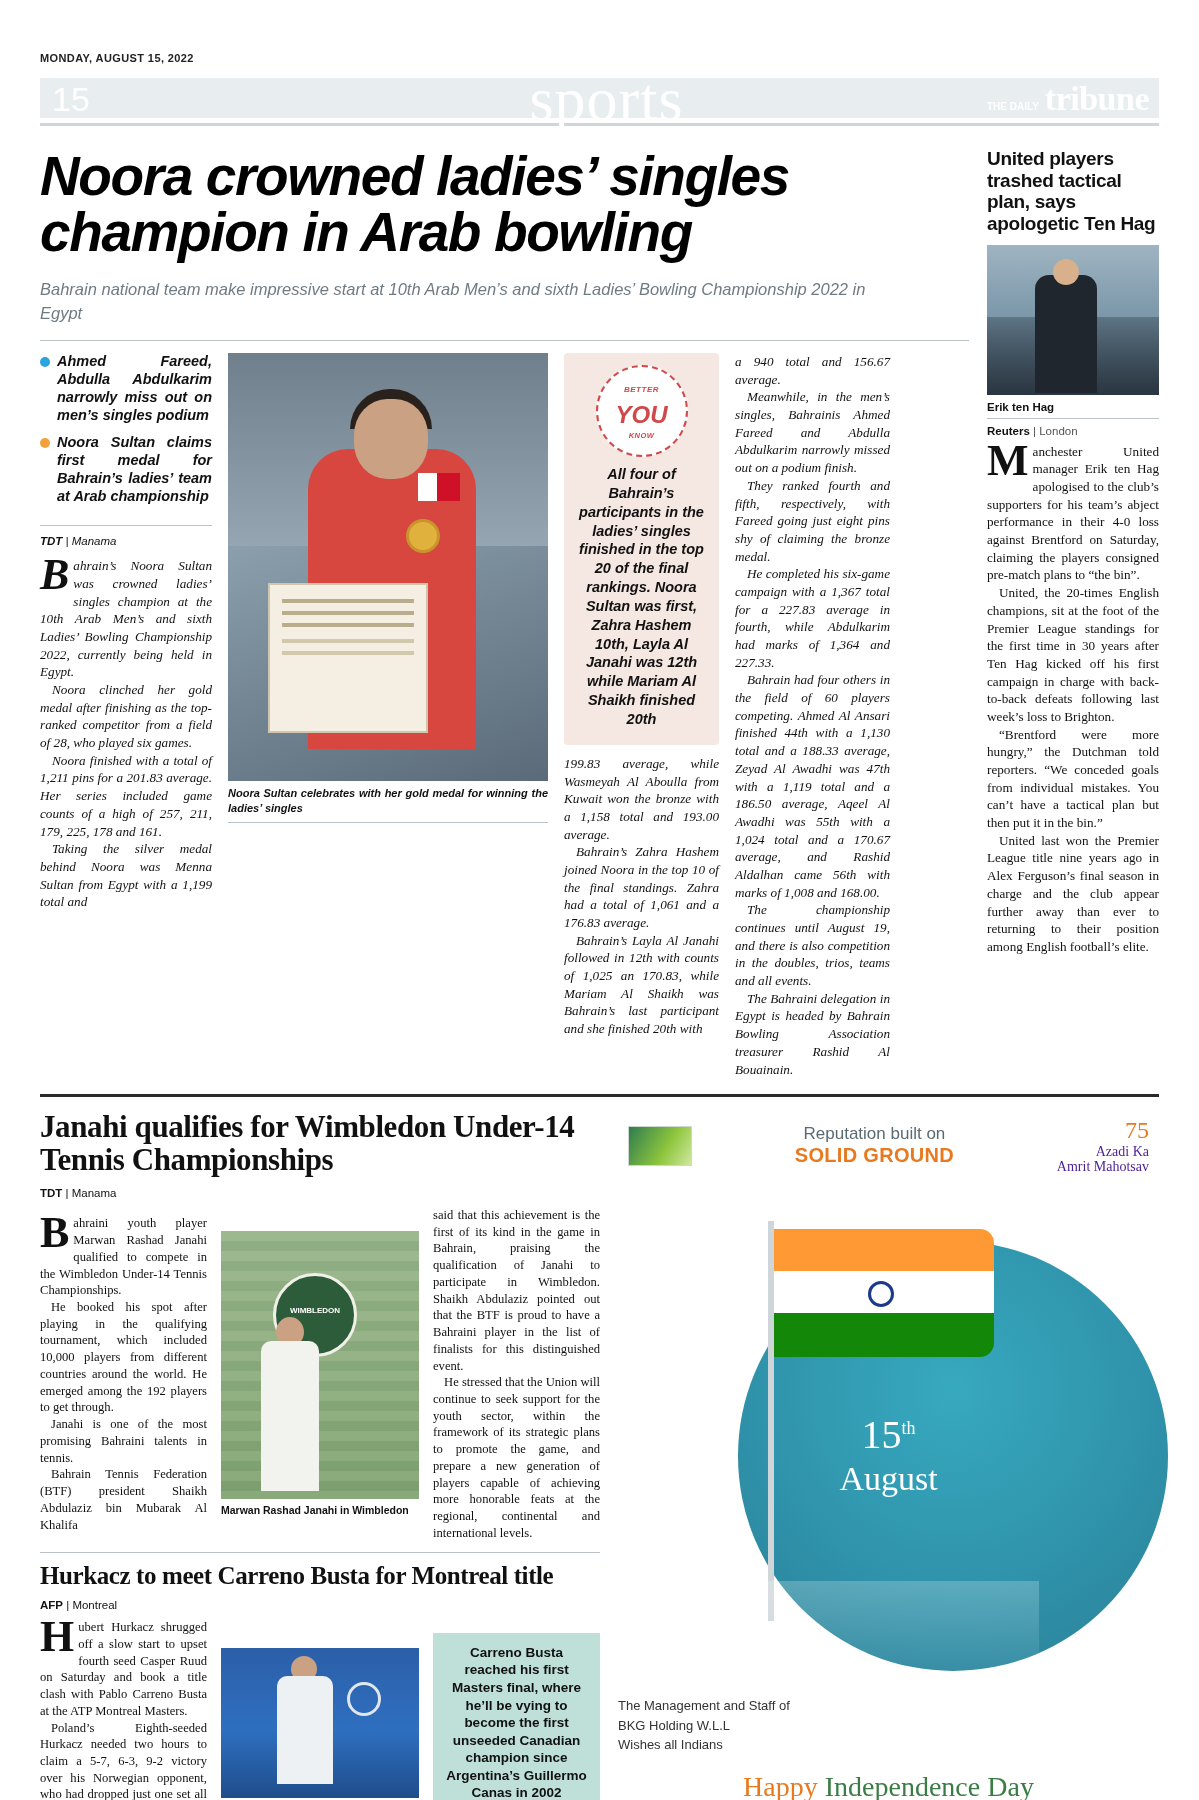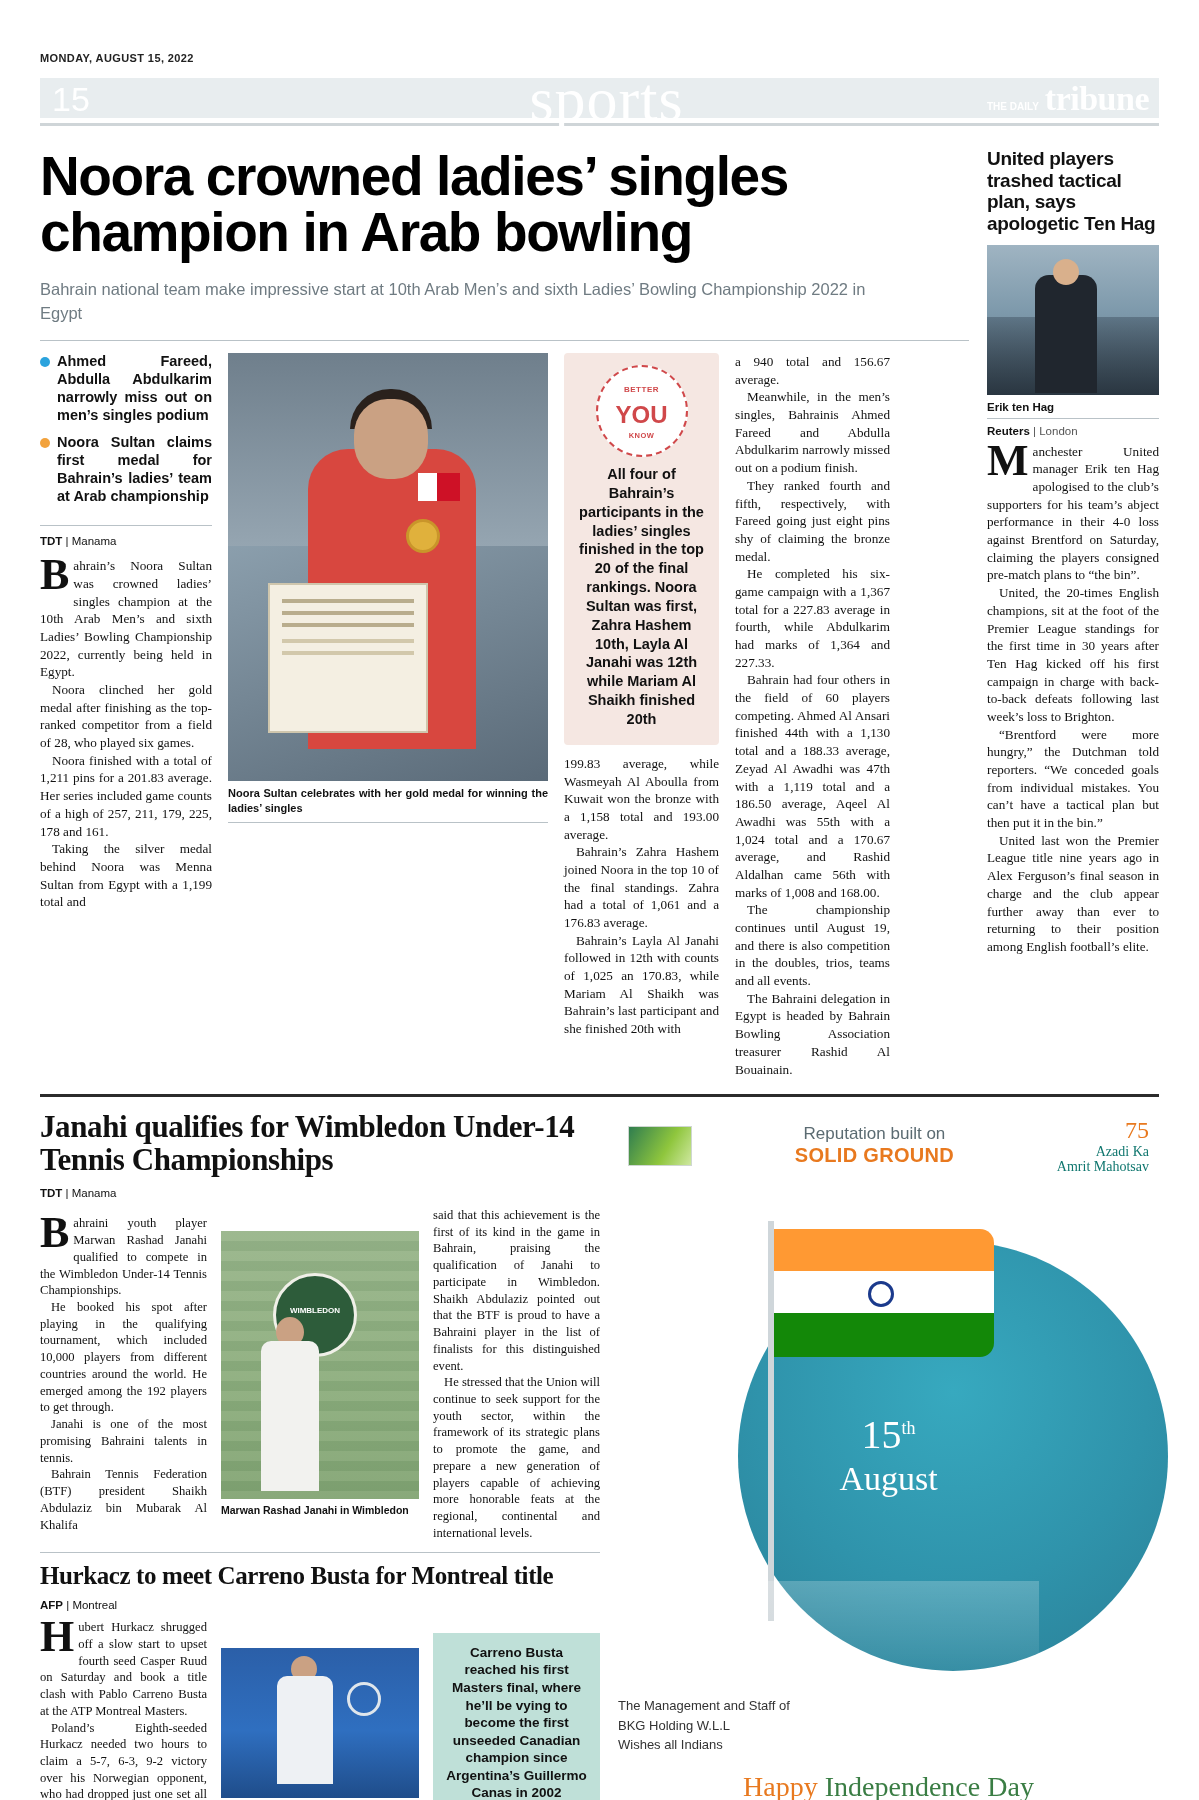--- a/index.html
+++ b/index.html
@@ -79,21 +79,21 @@
     font-weight: bold;
     letter-spacing: -0.5px;
   }
 
   
   .top-area {
     display: flex;
     gap: 18px;
     margin-top: 22px;
   }
-  .left-main { width: 950px; }
+  .left-main { width: 950px; font-style: italic; }
   .right-rail { width: 172px; }
 
   .headline {
     font-family: "Liberation Sans", sans-serif;
     font-weight: bold;
     font-size: 55px;
     line-height: 1.02;
     letter-spacing: -1.4px;
     margin: 0;
     color: #000;
@@ -407,21 +407,21 @@
   .ad-rep {
     text-align: center;
     font-family: "Liberation Sans", sans-serif;
     font-size: 17px; color: #5b6b72;
   }
   .ad-rep b { display: block; color: #e8791f; font-size: 20px; letter-spacing: .3px; }
   .ad-75 {
     font-family: "Liberation Serif", serif;
     color: #e8791f; font-size: 24px; text-align: right; line-height: 1.1;
   }
-  .ad-75 small { display: block; color: #0f766e; font-size: 14px; }
+  .ad-75 small { display: block; color: #4c1d95; font-size: 14px; }
   .ad-bkg-logo {
     width: 64px; height: 40px;
     background: linear-gradient(120deg,#2f7d4f,#8fc63d 60%,#cfe8a0);
     border: 1px solid #cfd7d2;
   }
   .ad-circle {
     position: absolute;
     left: 120px; top: 130px;
     width: 430px; height: 430px;
     border-radius: 50%;

